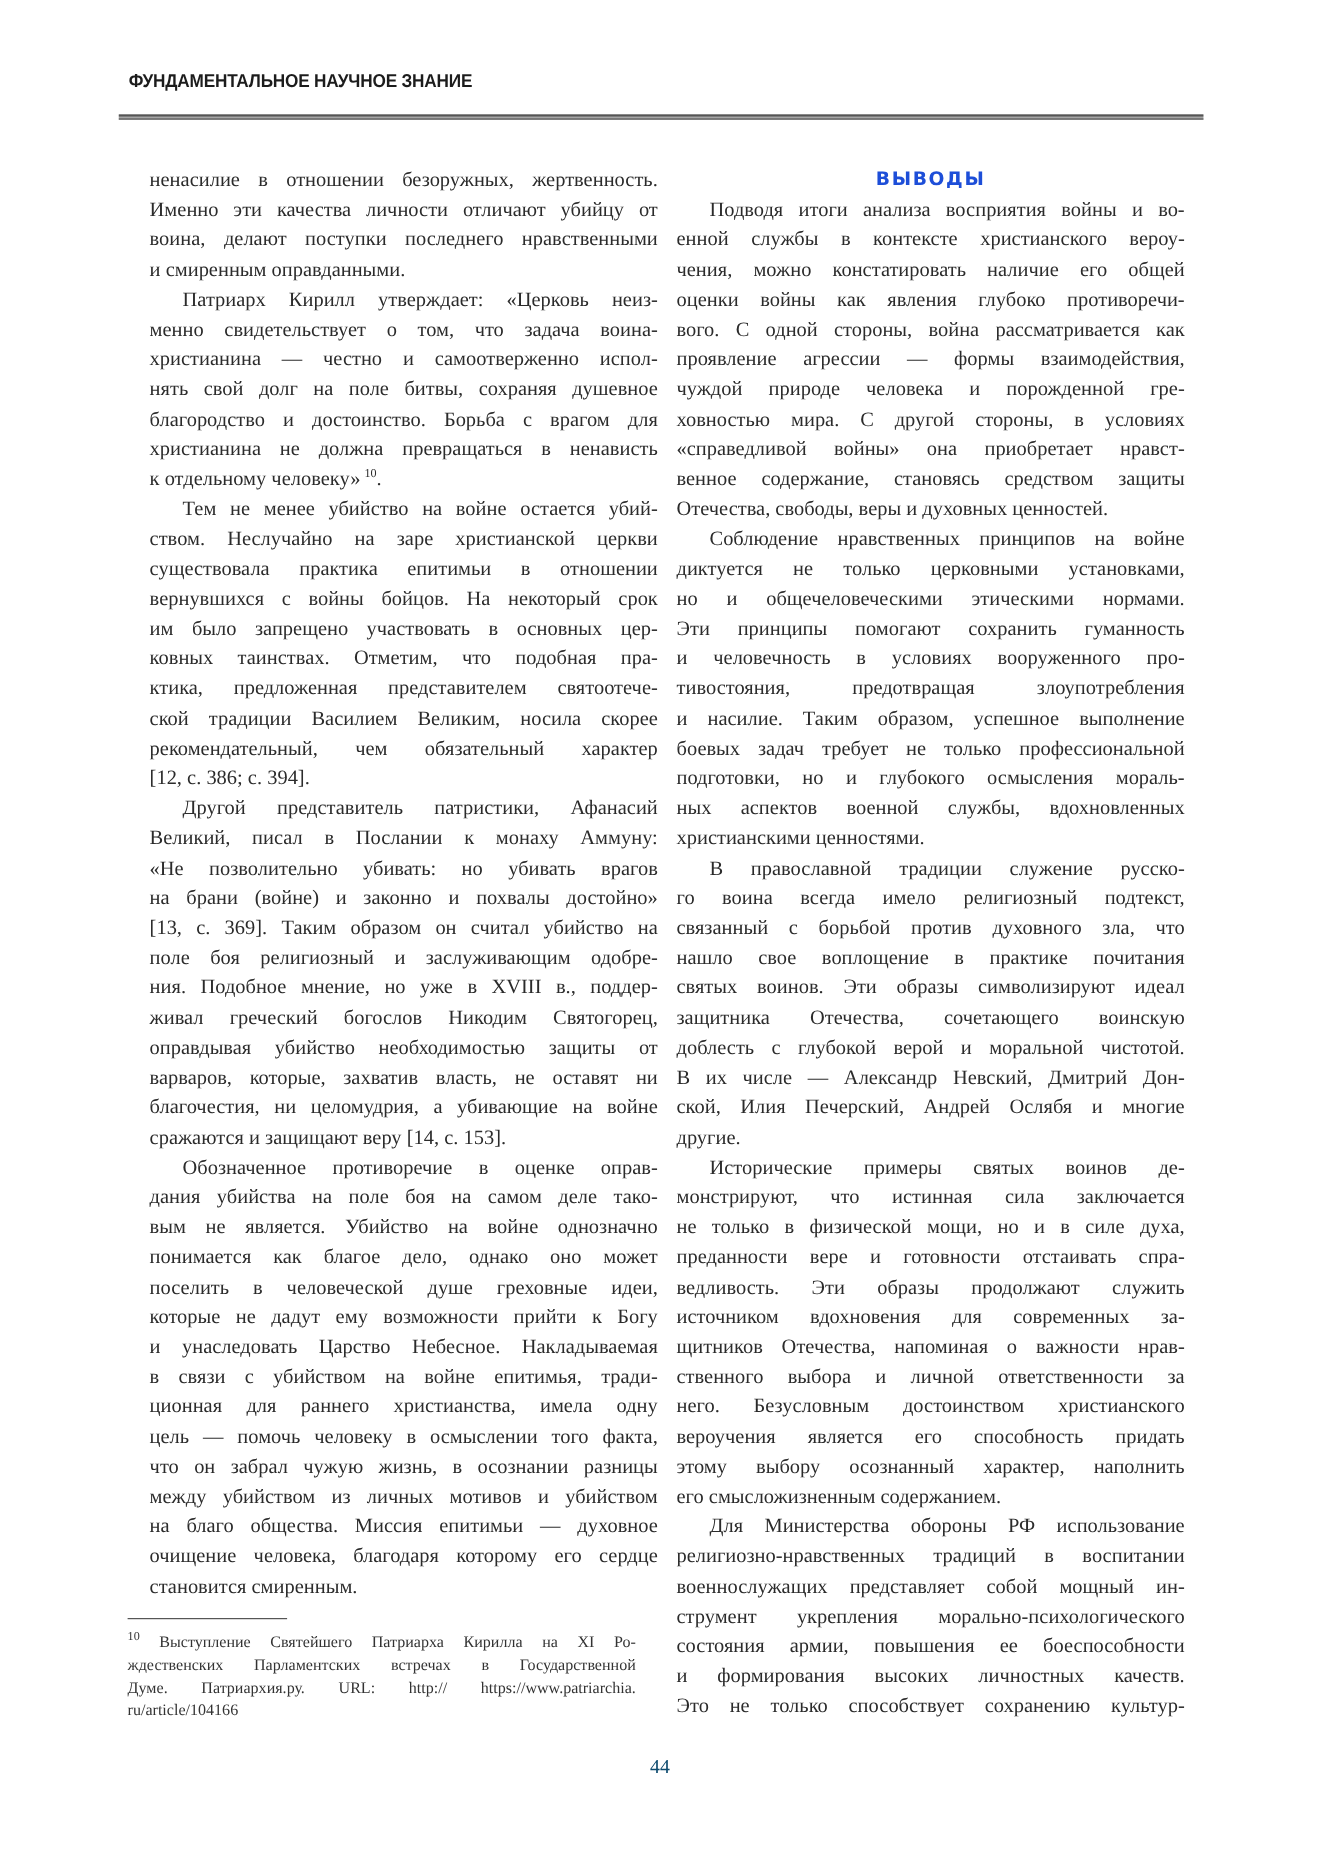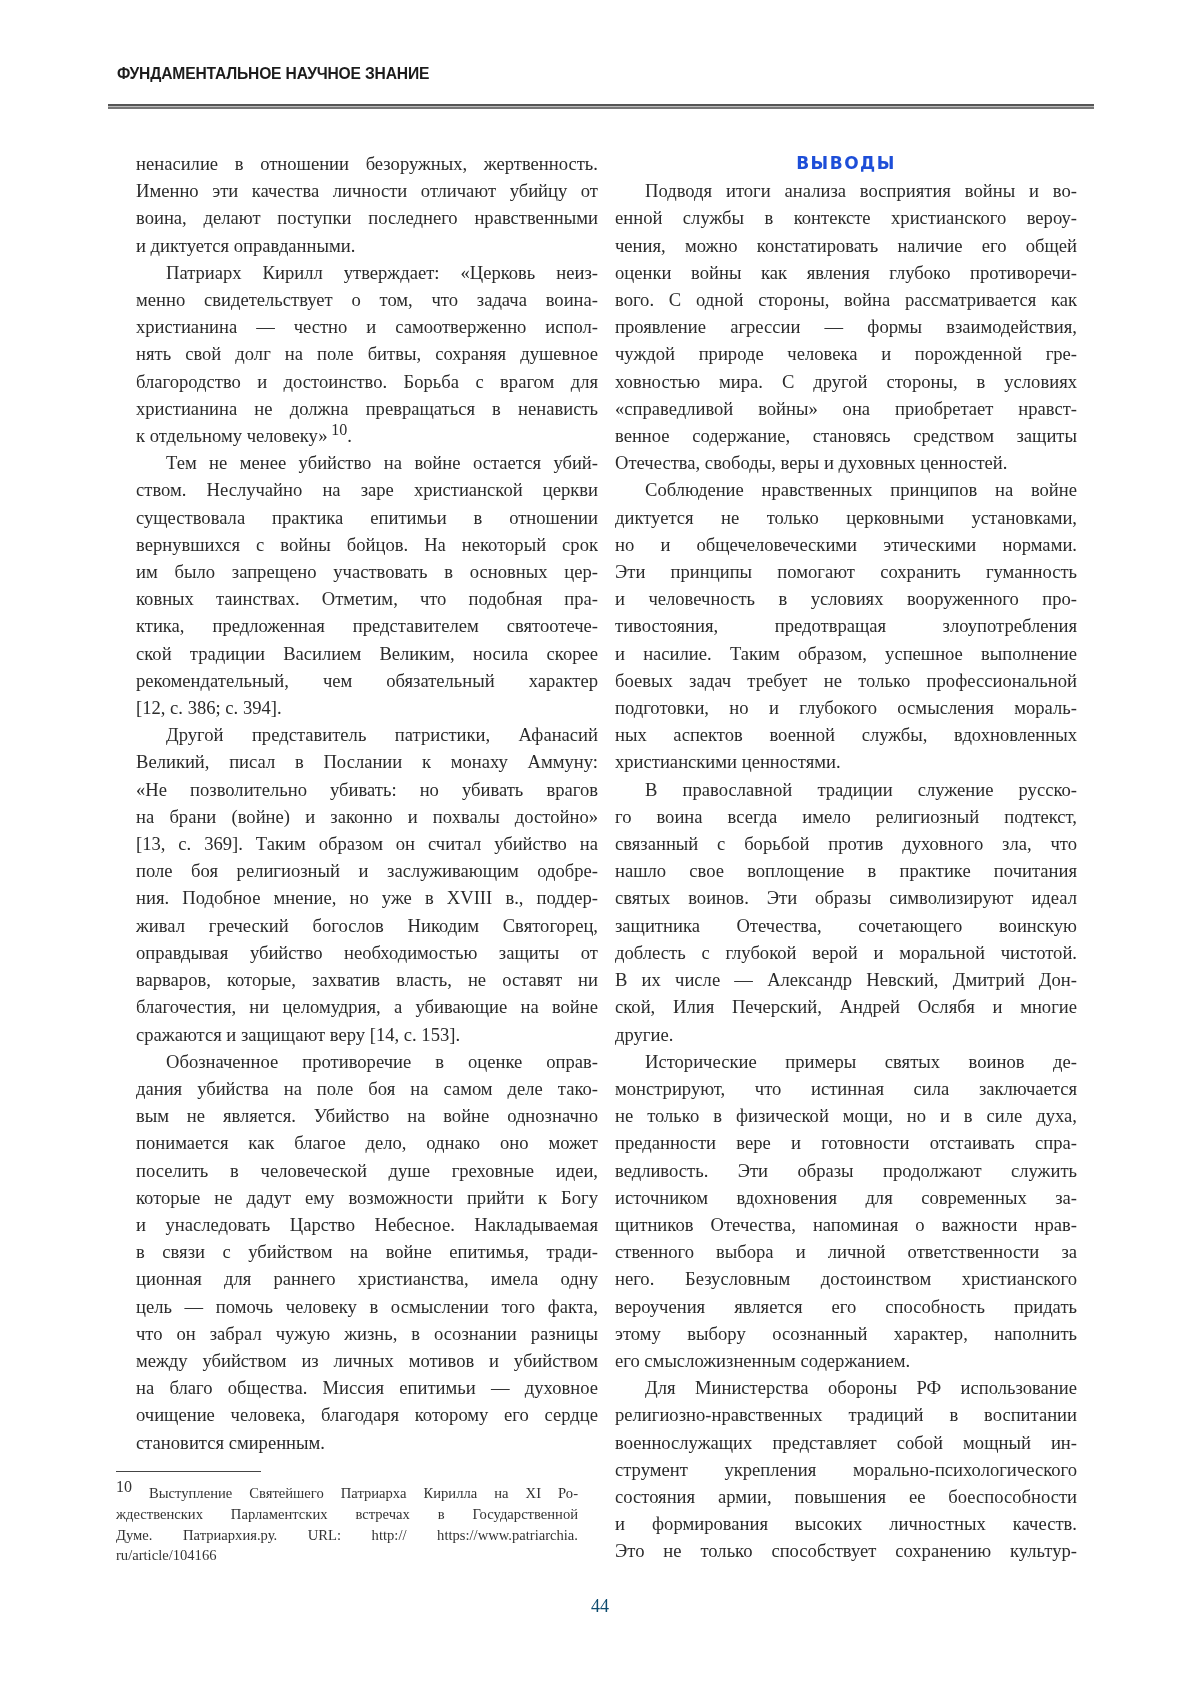--- a/index.html
+++ b/index.html
@@ -21,21 +21,21 @@
   }
   .col-left { left: 116px; margin-left: 20px; }
   .col-right { left: 615px; }
   .col p { margin: 0; }
   .col .line { display: block; text-align: justify; text-align-last: justify; white-space: nowrap; }
   .col .line.last { text-align-last: left; }
   .section-title {
     font-family: "DejaVu Sans", sans-serif; font-weight: bold; font-size: 17px;
     letter-spacing: 1.5px; text-align: center; display: block; margin-bottom: 0; color: #1d4ed8;
   }
-  sup.fn { font-size: 16px; vertical-align: super; line-height: 0; }
+  sup.fn { font-size: 11px; vertical-align: super; line-height: 0; }
   .footnote-rule { position: absolute; left: 116px; top: 1471px; width: 145px; height: 0; border-top: 1.5px solid #444; }
   .footnote {
     position: absolute; left: 116px; top: 1483px; width: 462px;
     font-family: "Liberation Serif", serif; font-size: 14.6px; line-height: 20.8px; color: #333;
   }
   .footnote .line { display: block; text-align: justify; text-align-last: justify; white-space: nowrap; }
   .footnote .line.last { text-align-last: left; }
   .page-number {
     position: absolute; left: 0; width: 1200px; top: 1596px; text-align: center;
     font-family: "Liberation Serif", serif; font-size: 18px; color: #0c4a6e;
@@ -45,21 +45,21 @@
 <body>
 
 <div class="running-head">ФУНДАМЕНТАЛЬНОЕ НАУЧНОЕ ЗНАНИЕ</div>
 <div class="head-rule"></div>
 
 <div class="col col-left" id="left-col">
     <p>
       <span class="line">ненасилие в отношении безоружных, жертвенность.</span>
       <span class="line">Именно эти качества личности отличают убийцу от</span>
       <span class="line">воина, делают поступки последнего нравственными</span>
-      <span class="line last">и диктуется оправданными.</span>
+      <span class="line last">и смиренным оправданными.</span>
     </p>
     <p>
       <span class="line" style="text-indent: 30px;">Патриарх Кирилл утверждает: «Церковь неиз-</span>
       <span class="line">менно свидетельствует о том, что задача воина-</span>
       <span class="line">христианина — честно и самоотверженно испол-</span>
       <span class="line">нять свой долг на поле битвы, сохраняя душевное</span>
       <span class="line">благородство и достоинство. Борьба с врагом для</span>
       <span class="line">христианина не должна превращаться в ненависть</span>
       <span class="line last"><span>к отдельному человеку»</span> <sup class="fn">10</sup><span>.</span></span>
     </p>

